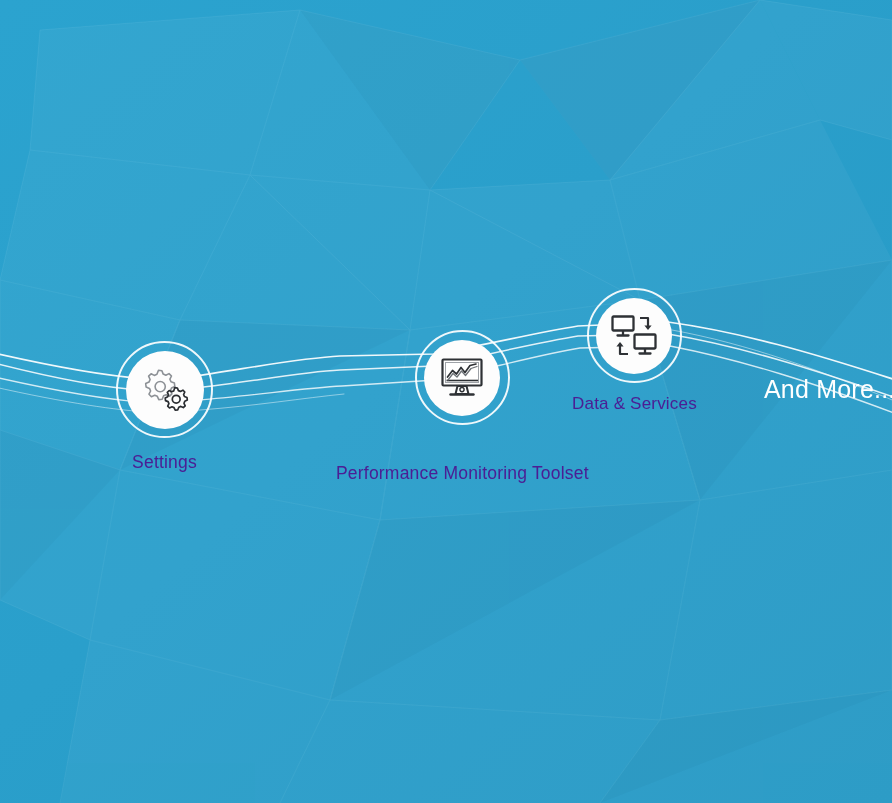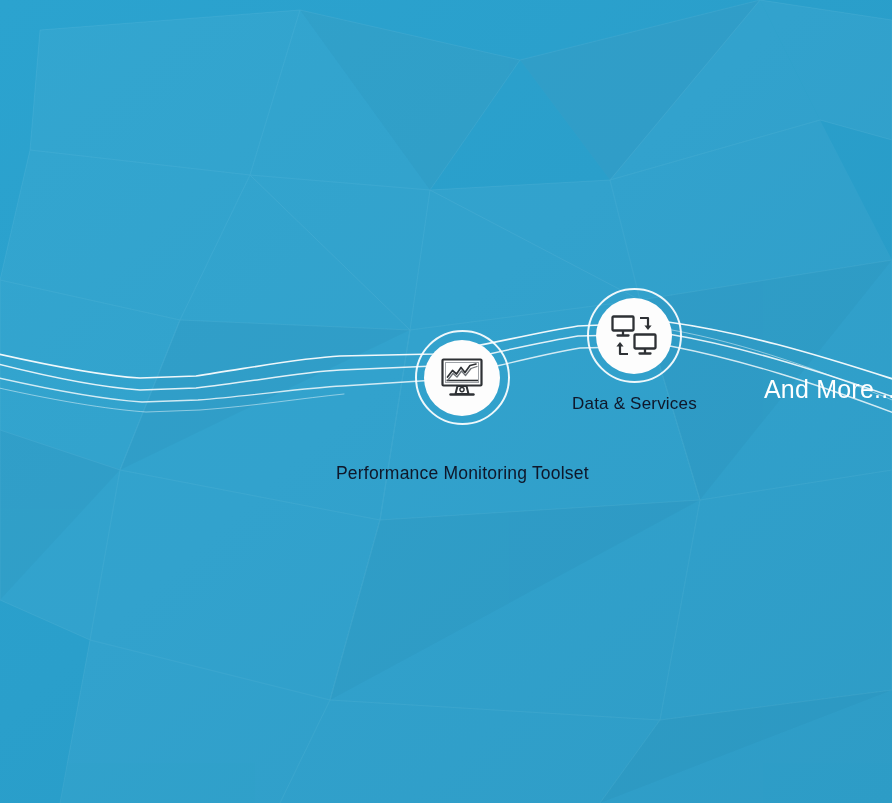--- a/index.html
+++ b/index.html
@@ -38,21 +38,21 @@
     display:flex; align-items:center; justify-content:center;
   }
   .disc{
     border-radius:50%;
     background:#fdfdfd;
     display:flex; align-items:center; justify-content:center;
   }
   .icon-wrap{ display:flex; align-items:center; justify-content:center; }
   .node-label{
     margin-top:11px;
-    color:#0f172a;
+    color:#4c1d95;
     font-weight:300;
     letter-spacing:.2px;
     white-space:nowrap;
     text-shadow:0 0 1px rgba(0,0,0,0.05);
   }
 
   
   #node-settings{ left:116px; top:341px; }
   #node-settings .ring{ width:97px; height:97px; }
   #node-settings .disc{ width:78px; height:78px; }
@@ -161,20 +161,47 @@
                C 492,368 542,354 580,348 L 670,346
                C 742,360 812,382 902,416" stroke-width="1.4" opacity="0.78"></path>
 
       <path d="M-10,386 C 70,404 118,410 146,412 L 200,410
                C 254,406 304,398 344,394" stroke-width="1" opacity="0.45"></path>
 
       <path d="M672,330 C 748,344 820,370 902,404" stroke-width="1" opacity="0.45"></path>
     </g>
   </svg>
 
+  <div class="node" id="node-settings">
+    <div class="ring">
+      <div class="disc">
+        <span class="icon-wrap">
+          <svg width="52" height="46" viewBox="0 0 52 46" aria-hidden="true">
+            <g fill="none" stroke="#8d9196" stroke-width="1.6" stroke-linejoin="round">
+              <path d="M19.5,3.2 l3.4,0.5 l1.3,3.4 l2.6,1.1 l3.2,-1.6 l2.5,2.4 l-1.6,3.2
+                       l1.1,2.6 l3.4,1.3 l0.4,3.4 l-3.3,1.5 l-1.1,2.6 l1.5,3.3 l-2.5,2.4
+                       l-3.2,-1.6 l-2.6,1.1 l-1.4,3.4 l-3.4,0.4 l-1.5,-3.3 l-2.6,-1.1
+                       l-3.3,1.5 l-2.4,-2.5 l1.6,-3.2 l-1.1,-2.6 l-3.4,-1.4 l-0.4,-3.4
+                       l3.3,-1.5 l1.1,-2.6 l-1.5,-3.3 l2.5,-2.4 l3.2,1.6 l2.6,-1.1 z"></path>
+              <circle cx="21.2" cy="19.6" r="5.1"></circle>
+            </g>
+            <g fill="none" stroke="#2a2d31" stroke-width="1.7" stroke-linejoin="round">
+              <path d="M35.8,20.6 l2.6,0.4 l1,2.6 l2,0.8 l2.5,-1.2 l1.9,1.8 l-1.2,2.5
+                       l0.8,2 l2.6,1 l0.3,2.6 l-2.5,1.2 l-0.8,2 l1.2,2.5 l-1.9,1.8
+                       l-2.5,-1.2 l-2,0.8 l-1,2.6 l-2.6,0.3 l-1.2,-2.5 l-2,-0.8 l-2.5,1.2
+                       l-1.8,-1.9 l1.2,-2.5 l-0.8,-2 l-2.6,-1 l-0.3,-2.6 l2.5,-1.2
+                       l0.8,-2 l-1.2,-2.5 l1.9,-1.8 l2.5,1.2 l2,-0.8 z"></path>
+              <circle cx="37.2" cy="32.2" r="3.9"></circle>
+            </g>
+          </svg>
+        </span>
+      </div>
+    </div>
+    <div class="node-label">Settings</div>
+  </div>
 
   <div class="node" id="node-performance">
     <div class="ring">
       <div class="disc">
         <span class="icon-wrap">
           <svg width="46" height="44" viewBox="0 0 46 44" aria-hidden="true">
             <rect x="3.5" y="3.5" width="39" height="26" rx="1" fill="#ffffff" stroke="#2e3135" stroke-width="2.2"></rect>
             <rect x="6.5" y="6.5" width="33" height="20" fill="#ffffff" stroke="#9ea2a7" stroke-width="1"></rect>
             <path d="M7.5,24.5 L39,24.5" stroke="#2e3135" stroke-width="1.6"></path>
             <path d="M8.5,21 L13.5,14.5 L17.5,18 L22,11.5 L26,16.5 L31,9.5 L37,8" fill="none" stroke="#2e3135" stroke-width="1.7" stroke-linejoin="round" stroke-linecap="round"></path>

